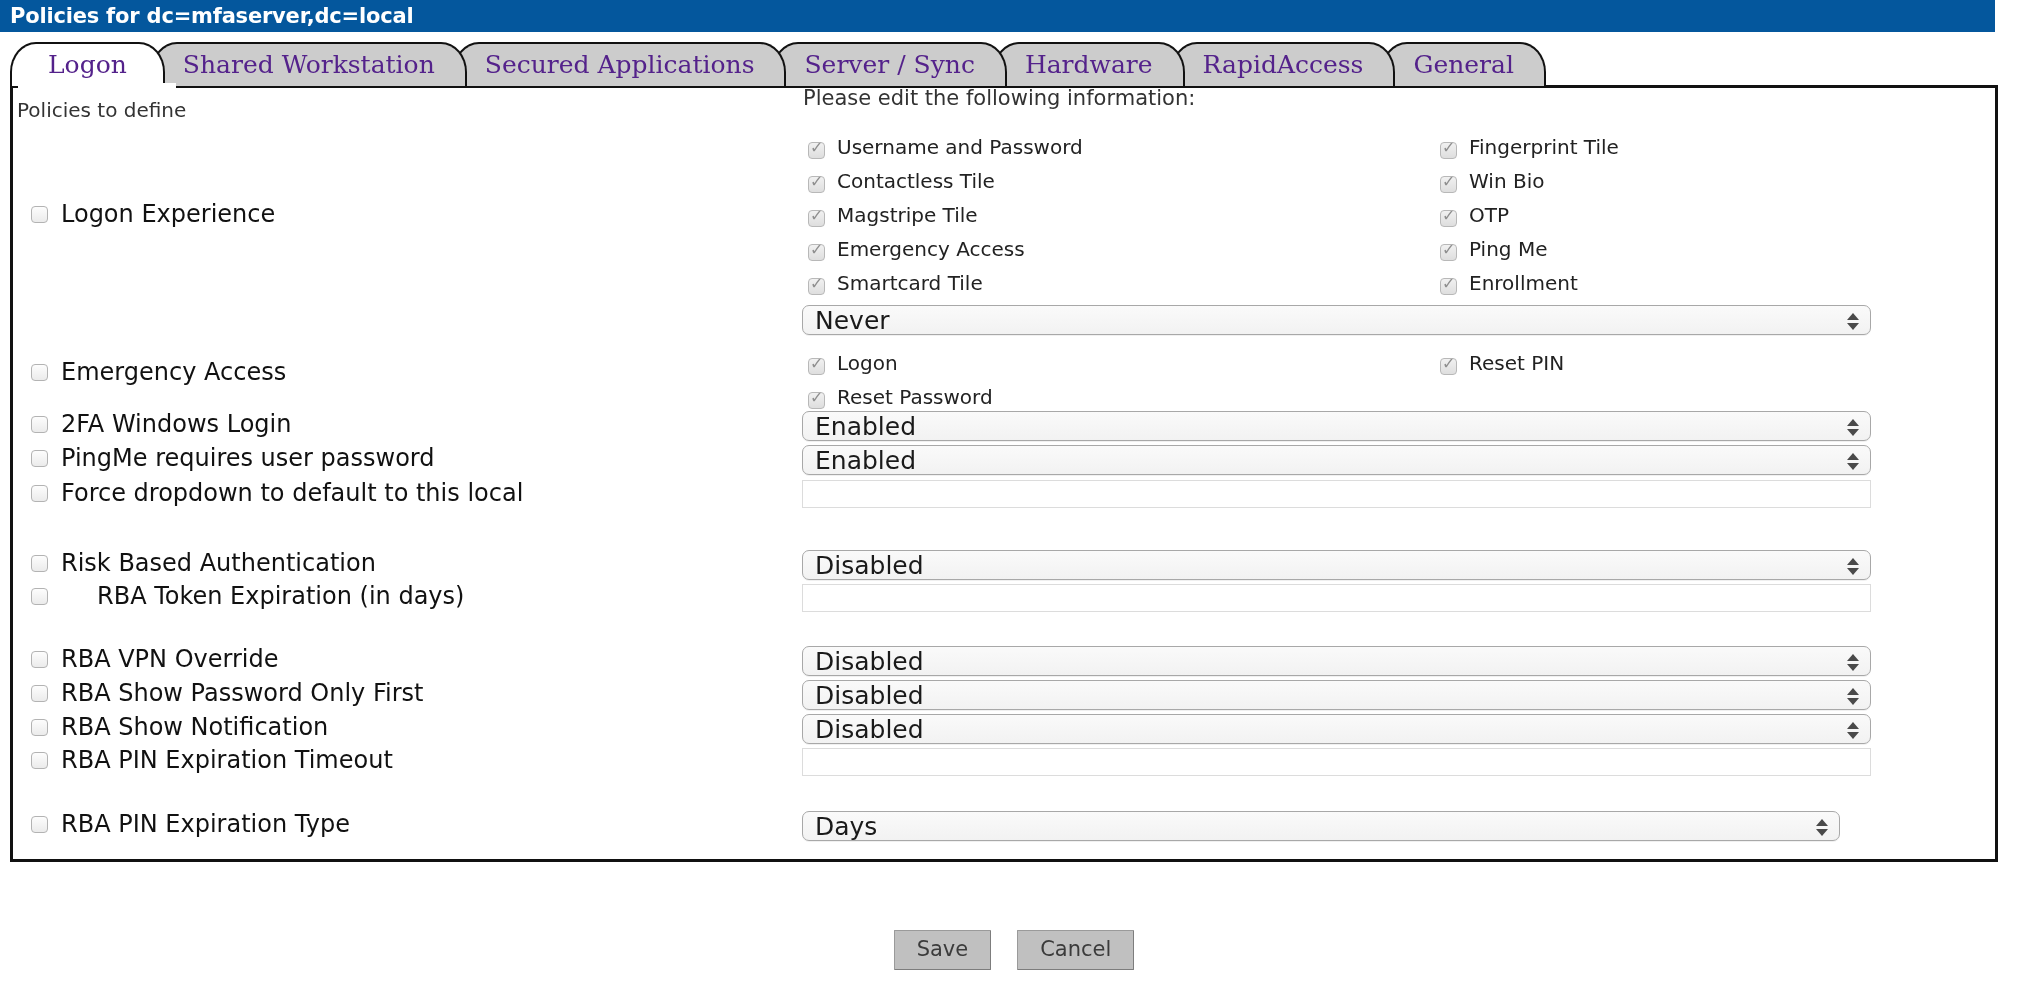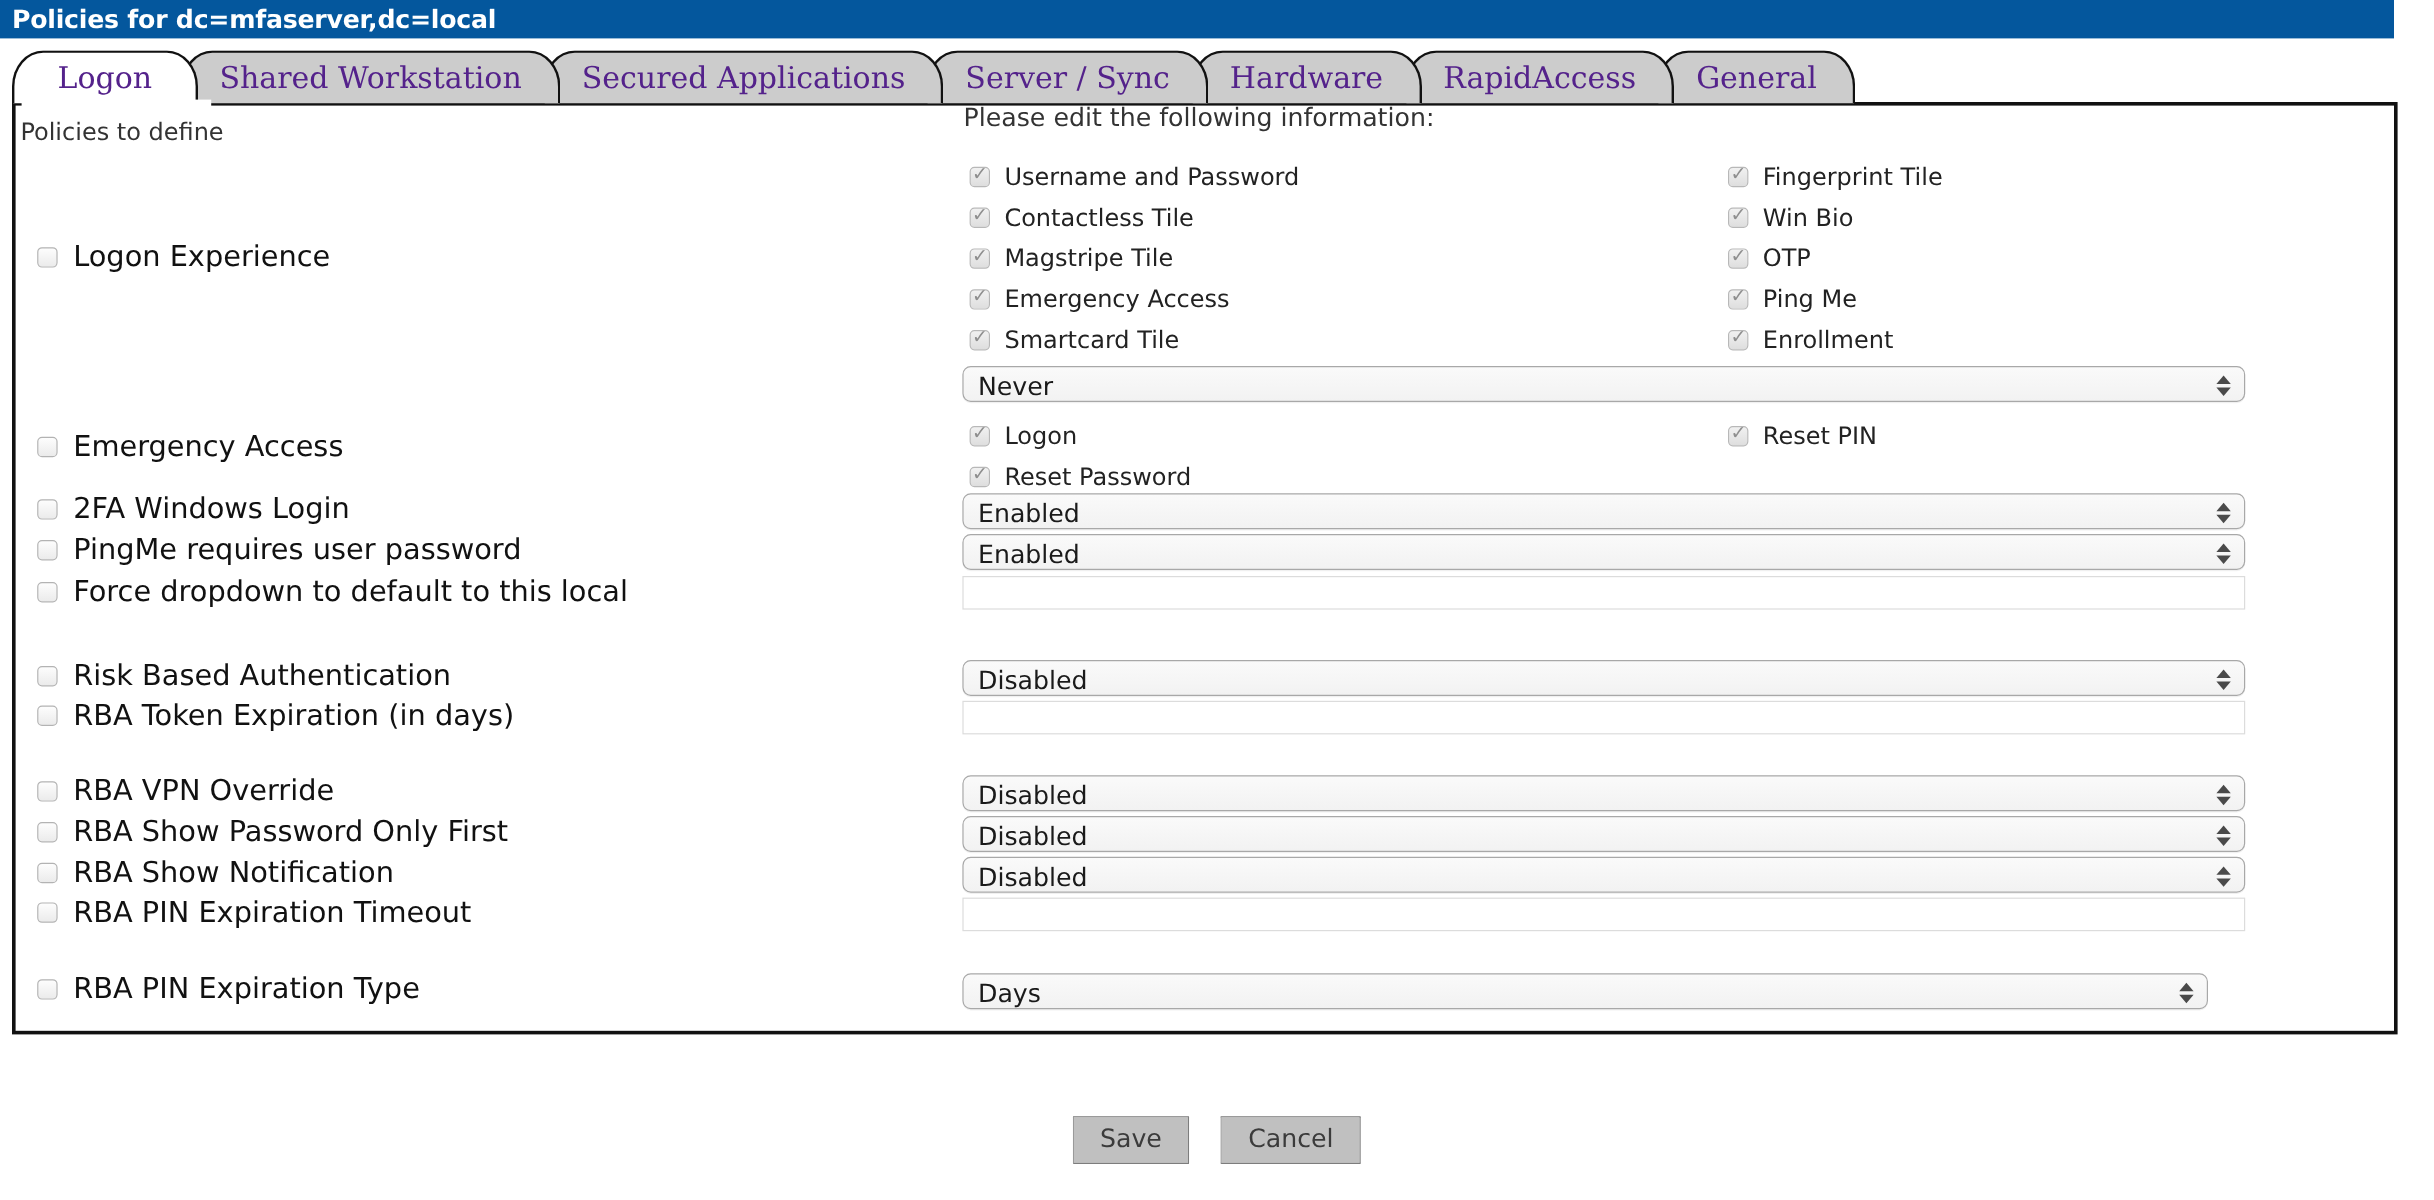--- a/index.html
+++ b/index.html
@@ -143,39 +143,39 @@
     font-weight: bold;
   }
   .cb.checked {
     background: linear-gradient(#f1f1f1, #dedede);
     border-color: #b8b8b8;
   }
 
   .opt {
     position: absolute;
     display: flex;
-    align-items: center;
+    align-items: flex-end;
     font-size: 20px;
     color: #222222;
     white-space: nowrap;
   }
   .opt .cb { margin-right: 12px; }
 
   
   .sel {
     position: absolute;
     height: 30px;
     background: linear-gradient(#fafafa, #f2f2f2);
     border: 1px solid #a8a8a8;
     border-radius: 7px;
     box-sizing: border-box;
-    font-size: 21px;
+    font-size: 25px;
     color: #1a1a1a;
     display: flex;
-    align-items: flex-end;
+    align-items: center;
     padding-left: 12px;
     box-shadow: 0 1px 0 rgba(0,0,0,0.06);
   }
   .sel .arrows {
     position: absolute;
     right: 11px;
     top: 2px;
     width: 12px;
     height: 26px;
     display: flex;
@@ -375,21 +375,21 @@
     <span>Risk Based Authentication</span>
   </div>
   <div class="sel" style="left:789px; top:462px; width:1069px;">
     <span>Disabled</span>
     <span class="arrows">
         <i class="up"></i>
         <i class="down"></i>
       </span>
   </div>
 
-  <div class="row-label" style="left:18px; top:494px;">
+  <div class="row-label" style="left:18px; top:494px;gap:36px;">
     <span class="cb"></span>
     <span>RBA Token Expiration (in days)</span>
   </div>
   <div class="txt" style="left:789px; top:496px; width:1069px;">
     <span></span>
   </div>
 
   <div class="row-label" style="left:18px; top:557px;">
     <span class="cb"></span>
     <span>RBA VPN Override</span>

